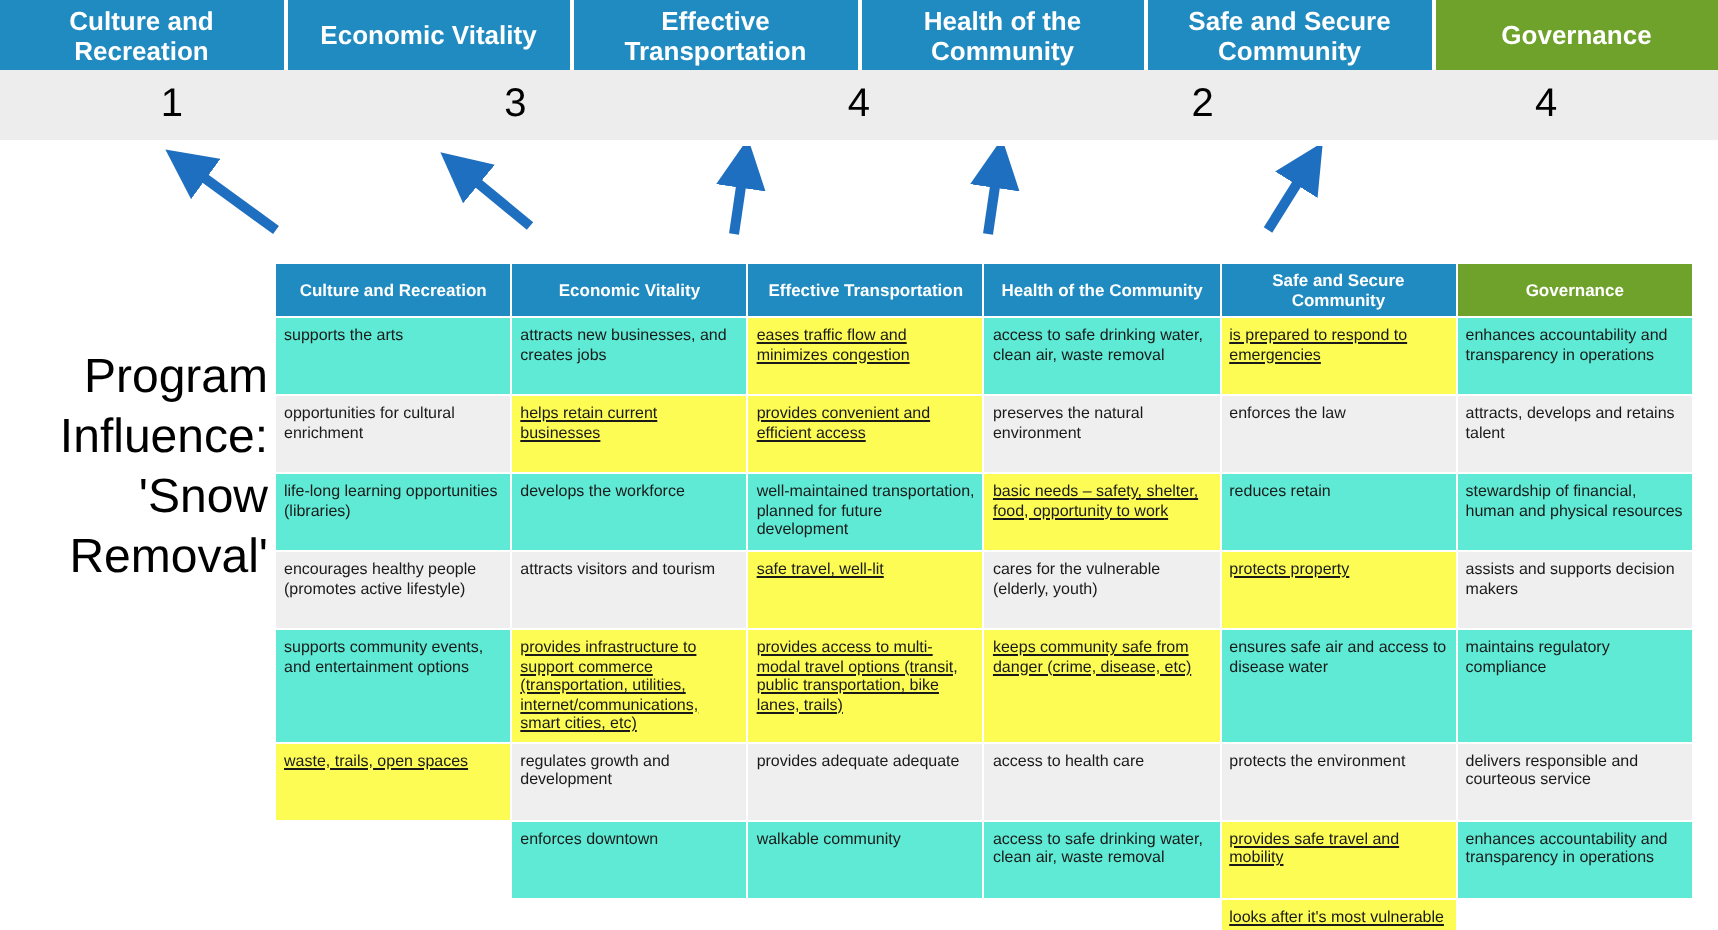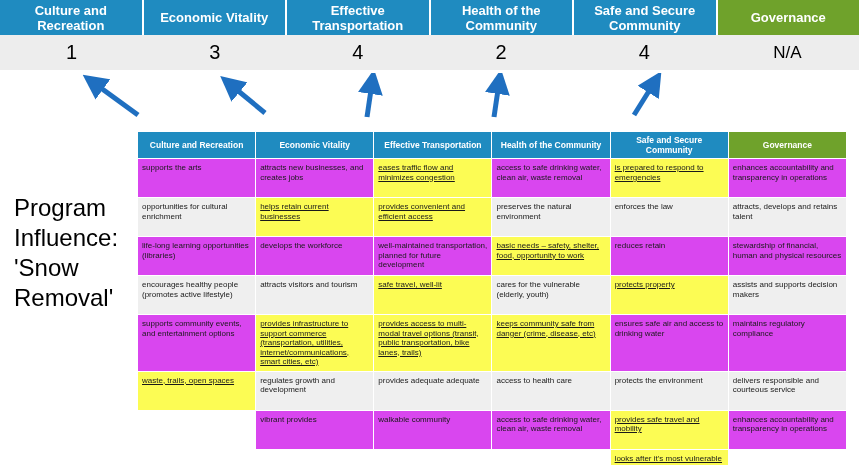--- a/index.html
+++ b/index.html
@@ -76,26 +76,27 @@
     left: 0;
     top: 73px;
     width: 859px;
     height: 57px;
   }
 
   
   #caption {
     position: absolute;
     left: 14px;
-    top: 193px;
+    top: 174px;
     width: 120px;
     font-size: 24px;
     line-height: 30px;
     color: #000000;
     font-family: "Liberation Sans", sans-serif;
+    text-align: right;
   }
 
   
   #matrix {
     position: absolute;
     left: 137px;
     top: 131px;
     width: 710px;
     border-collapse: collapse;
     table-layout: fixed;
@@ -115,21 +116,21 @@
   #matrix th.gov {
     background: #6FA22B;
   }
   #matrix td {
     font-size: 8px;
     line-height: 9.5px;
     color: #1a1a1a;
     padding: 4px 4px;
     border: 1px solid #ffffff;
     vertical-align: top;
-    background: #d946ef;
+    background: #5eead4;
     height: 30px;
   }
   #matrix tr.alt td {
     background: #EFEFEF;
   }
   #matrix td.hl,
   #matrix tr.alt td.hl {
     background: #FCFC54;
     text-decoration: underline;
   }
@@ -159,21 +160,20 @@
   <div class="top-cell">Safe and Secure Community</div>
   <div class="top-cell gov">Governance</div>
 </div>
 
 <div id="score-band">
   <div class="score-cell">1</div>
   <div class="score-cell">3</div>
   <div class="score-cell">4</div>
   <div class="score-cell">2</div>
   <div class="score-cell">4</div>
-  <div class="score-cell na">N/A</div>
 </div>
 
 <svg id="arrow-layer" viewBox="0 0 859 57" width="859" height="57">
   <defs>
     <marker id="ah" markerWidth="5" markerHeight="5" refX="2.2" refY="2.5" orient="auto">
       <path d="M0,0 L5,2.5 L0,5 z" fill="#1F6FC0"></path>
     </marker>
   </defs>
   <line x1="138" y1="42" x2="94" y2="10" stroke="#1F6FC0" stroke-width="5" marker-end="url(#ah)"></line>
   <line x1="265" y1="40" x2="231" y2="12" stroke="#1F6FC0" stroke-width="5" marker-end="url(#ah)"></line>
@@ -234,34 +234,34 @@
       <td class="hl">safe travel, well-lit</td>
       <td>cares for the vulnerable (elderly, youth)</td>
       <td class="hl">protects property</td>
       <td>assists and supports decision makers</td>
     </tr>
     <tr>
       <td>supports community events, and entertainment options</td>
       <td class="hl">provides infrastructure to support commerce (transportation, utilities, internet/communications, smart cities, etc)</td>
       <td class="hl">provides access to multi-modal travel options (transit, public transportation, bike lanes, trails)</td>
       <td class="hl">keeps community safe from danger (crime, disease, etc)</td>
-      <td>ensures safe air and access to drinking water</td>
+      <td>ensures safe air and access to disease water</td>
       <td>maintains regulatory compliance</td>
     </tr>
     <tr class="alt">
       <td class="hl">waste, trails, open spaces</td>
       <td>regulates growth and development</td>
       <td>provides adequate adequate</td>
       <td>access to health care</td>
       <td>protects the environment</td>
       <td>delivers responsible and courteous service</td>
     </tr>
     <tr>
       <td class="empty"></td>
-      <td>vibrant provides</td>
+      <td>enforces downtown</td>
       <td>walkable community</td>
       <td>access to safe drinking water, clean air, waste removal</td>
       <td class="hl">provides safe travel and mobility</td>
       <td>enhances accountability and transparency in operations</td>
     </tr>
     <tr class="alt">
       <td class="empty"></td>
       <td class="empty"></td>
       <td class="empty"></td>
       <td class="empty"></td>

